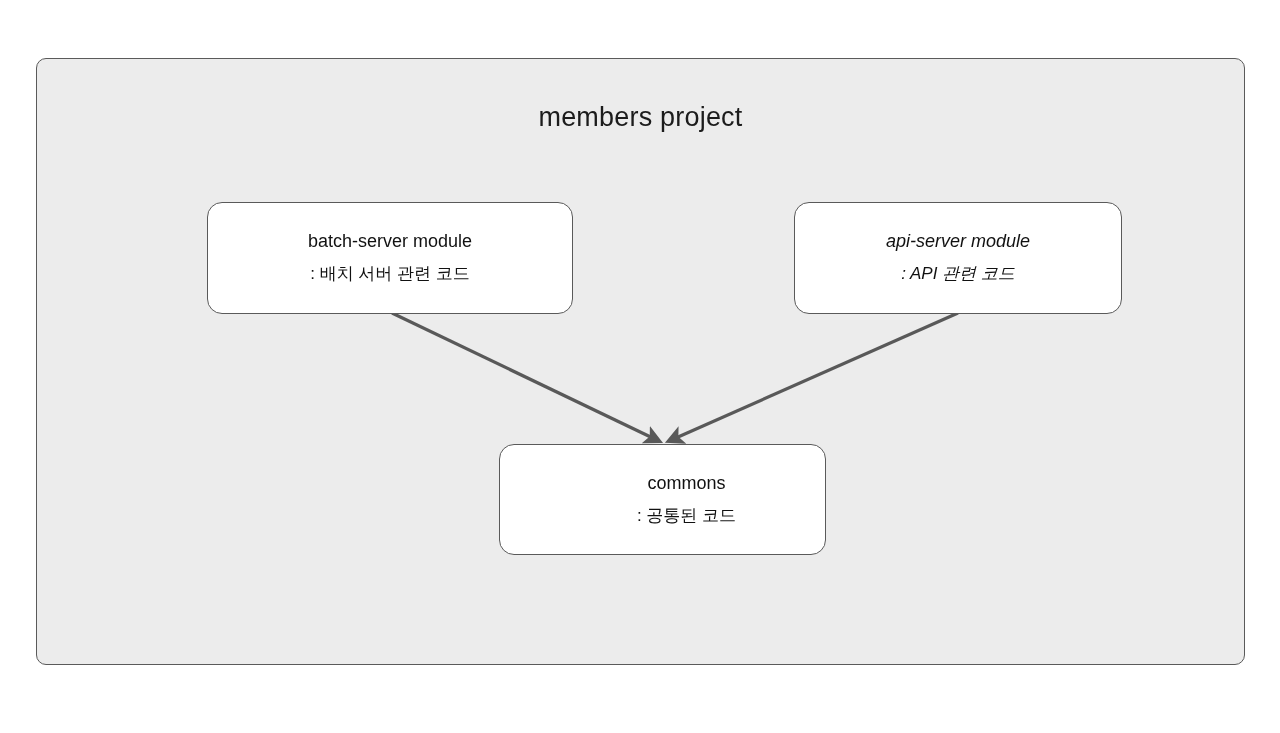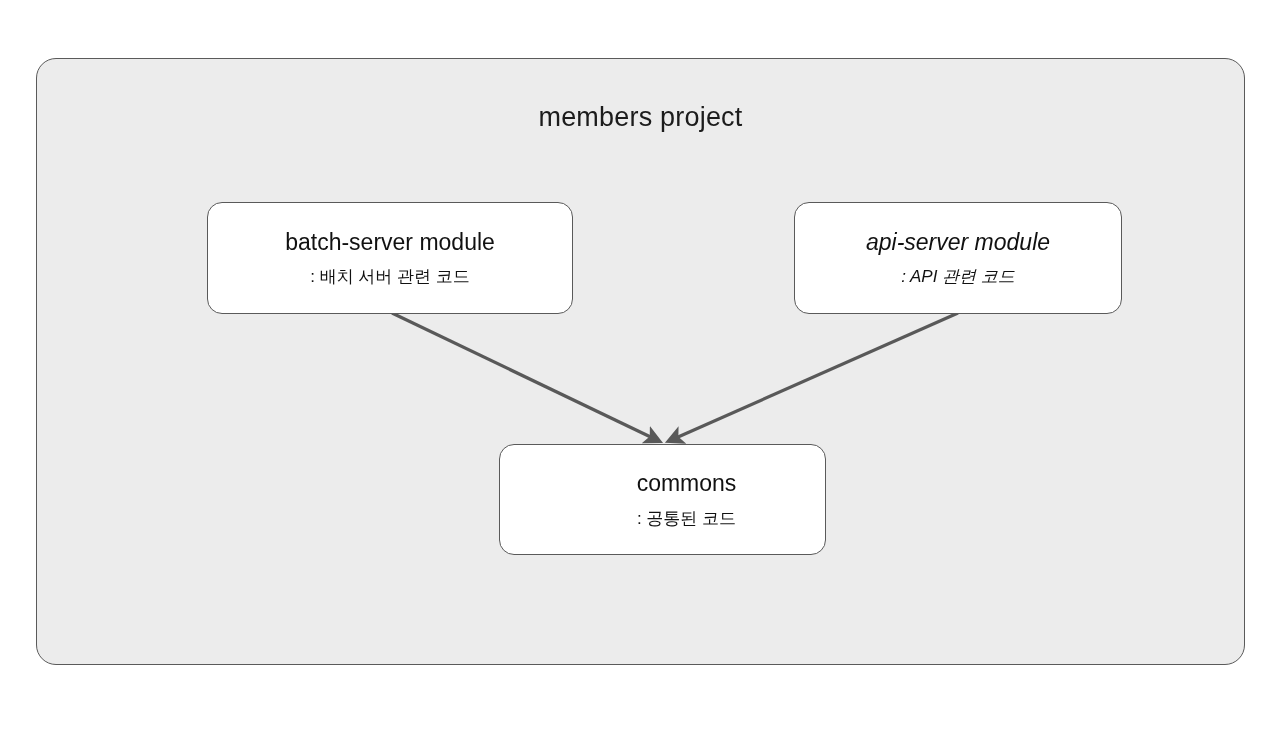--- a/index.html
+++ b/index.html
@@ -23,21 +23,21 @@
   
   .project-container {
     position: absolute;
     left: 36px;
     top: 58px;
     width: 1209px;
     height: 607px;
     box-sizing: border-box;
     background: #ececec;
     border: 1.6px solid #5a5a5a;
-    border-radius: 20px;
+    border-radius: 10px;
   }
   .project-title {
     position: absolute;
     left: 0;
     right: 0;
     top: 43px;
     text-align: center;
     font-size: 27px;
     color: #1c1c1c;
     letter-spacing: 0.2px;
@@ -50,21 +50,21 @@
     box-sizing: border-box;
     background: #ffffff;
     border: 1.8px solid #5a5a5a;
     border-radius: 15px;
     display: flex;
     flex-direction: column;
     align-items: center;
     justify-content: center;
   }
   .node-title {
-    font-size: 23px;
+    font-size: 18px;
     color: #111111;
     line-height: 1.15;
     white-space: nowrap;
   }
   .node-subtitle {
     font-size: 17px;
     color: #111111;
     line-height: 1.2;
     margin-top: 12px;
     white-space: nowrap;

